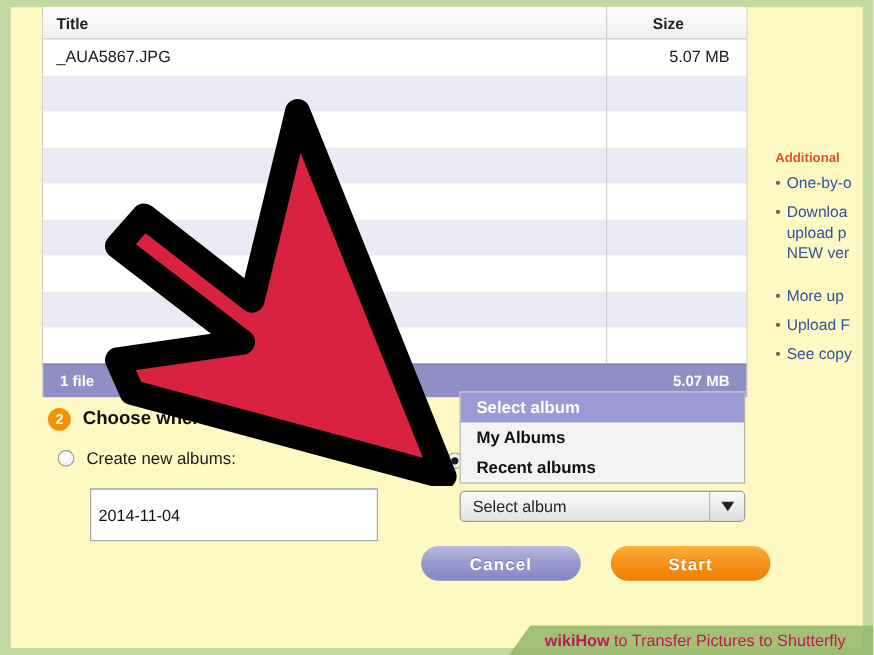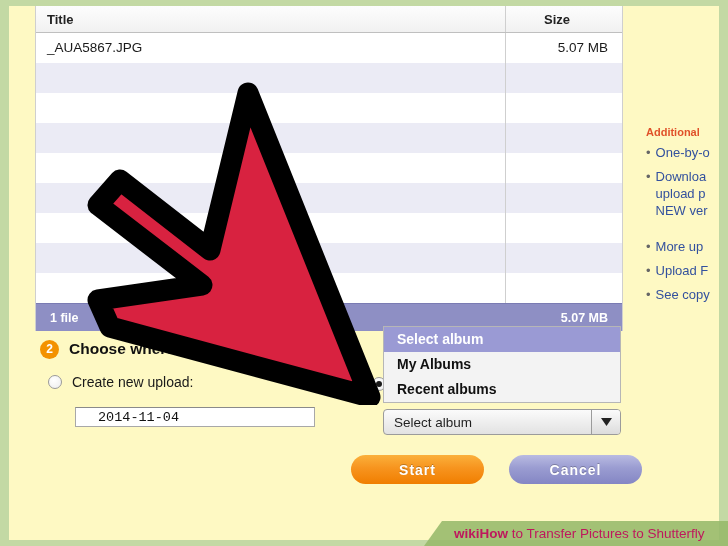--- a/index.html
+++ b/index.html
@@ -164,25 +164,25 @@
   .radio-label {
     font-size: 14px;
     color: #1a1a1a;
     margin-left: 10px;
   }
   #album-name-input {
     position: absolute;
     left: 40px;
     top: 71px;
     width: 240px;
-    height: 20px;
-    font-family: Liberation Mono, monospace;
+    height: 44px;
+    font-family: Liberation Sans, sans-serif;
     font-size: 13.5px;
     color: #111;
-    padding: 0 22px;
+    padding: 0 6px;
     border: 1px solid #a8a8a8;
     border-top-color: #8a8a8a;
     background: #ffffff;
     box-sizing: border-box;
   }
 
   
   #right-radio-wrap {
     position: absolute;
     left: 337px;
@@ -424,21 +424,21 @@
     </div>
 
     <div id="step2">
       <div id="step-head">
         <div id="step-badge">2</div>
         <div id="step-title">Choose where to upload to</div>
       </div>
 
       <div class="radio-line">
         <span class="radio"></span>
-        <span class="radio-label">Create new upload:</span>
+        <span class="radio-label">Create new albums:</span>
       </div>
 
       <input id="album-name-input" type="text" value="2014-11-04" style="">
 
       <div id="right-radio-wrap">
         <span class="radio checked"></span>
       </div>
     </div>
 
     <div id="album-dropdown-list">
@@ -450,22 +450,22 @@
     <div id="album-select">
       <div id="album-select-value">Select album</div>
       <div id="album-select-arrow">
         <svg width="11" height="8" viewBox="0 0 11 8" aria-hidden="true">
           <polygon points="0,0 11,0 5.5,8" fill="#222222"></polygon>
         </svg>
       </div>
     </div>
 
     <div id="action-buttons">
+      <button class="btn" id="btn-cancel">Cancel</button>
       <button class="btn" id="btn-start">Start</button>
-      <button class="btn" id="btn-cancel">Cancel</button>
     </div>
 
 
     <div id="sidebar">
       <div id="sidebar-title">Additional</div>
 
       <div class="side-item">
         <span class="side-bullet">•</span>
         <span class="side-text">One-by-o</span>
       </div>

